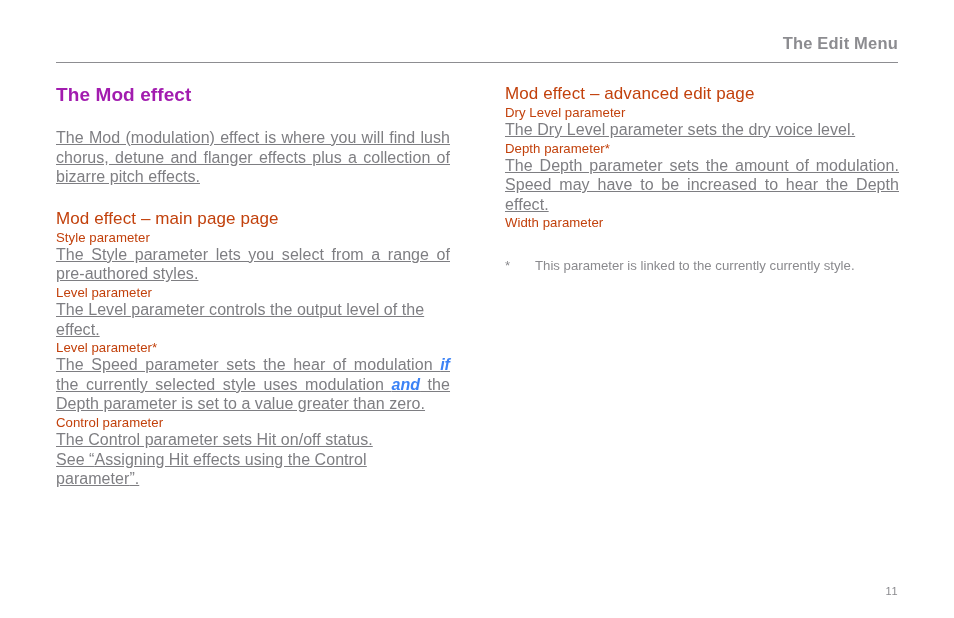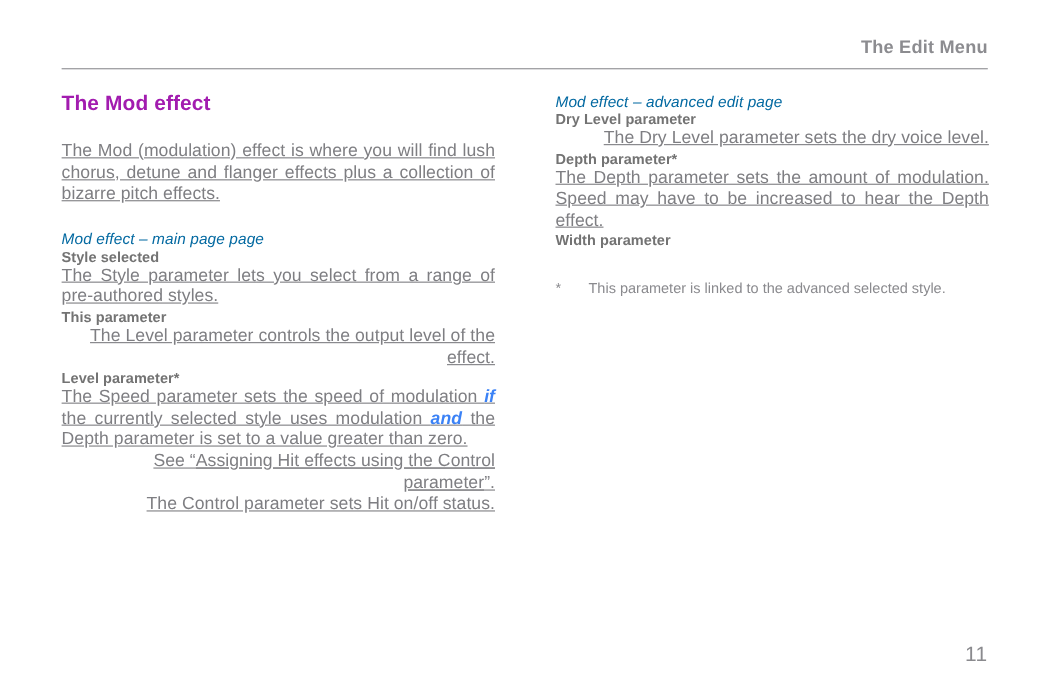--- a/index.html
+++ b/index.html
@@ -63,48 +63,47 @@
   
   .doc-title {
     font-size: 19px;
     font-weight: bold;
     color: #a21caf;
     margin: 0 0 22px 0;
     letter-spacing: 0.1px;
   }
 
   .section-heading {
-    font-size: 14px;
+    font-size: 17px;
     font-weight: normal;
-    color: #0369a1;
+    color: #c2410c;
     margin: 22px 0 1px 0;
     letter-spacing: 0.1px;
-    font-style: italic;
   }
   .section-heading.first { margin-top: 0; }
 
   .param-heading {
     font-size: 13.2px;
-    font-weight: bold;
-    color: #737373;
+    font-weight: normal;
+    color: #c2410c;
     margin: 1px 0 0 0;
     letter-spacing: 0.05px;
   }
 
   .body-text {
     font-size: 16px;
     font-weight: normal;
     color: #7e7e82;
     line-height: 19.6px;
     margin: 0;
     text-align: justify;
     letter-spacing: 0.05px;
     text-decoration: underline;
   }
-  .body-text.no-justify { text-align: right; }
+  .body-text.no-justify { text-align: left; }
 
   .intro {
     margin-bottom: 0;
   }
 
   .body-text em.emph {
     font-style: italic;
     font-weight: bold;
     color: #3b82f6;
   }
@@ -133,21 +132,21 @@
     padding-left: 30px;
   }
 
   
   .page-number {
     position: absolute;
     left: 56px;
     top: 585px;
     width: 842px;
     text-align: right;
-    font-size: 19px;
+    font-size: 11px;
     color: #8a8a8e;
     letter-spacing: 0.5px;
   }
 </style>
 </head>
 <body>
 
 <div class="page">
 
   <div class="running-header">The Edit Menu</div>
@@ -157,49 +156,50 @@
   <div class="columns">
 
     <div class="col col-left">
 
       <h1 class="doc-title">The Mod effect</h1>
 
       <p class="body-text intro">The Mod (modulation) effect is where you will find lush chorus, detune and flanger effects plus a collection of bizarre pitch effects.</p>
 
       <h2 class="section-heading">Mod effect – main page page</h2>
 
-      <h3 class="param-heading">Style selected</h3>
+      <h3 class="param-heading">Style parameter</h3>
       <p class="body-text">The Style parameter lets you select from a range of pre-authored styles.</p>
 
-      <h3 class="param-heading">This parameter</h3>
+      <h3 class="param-heading">Level parameter</h3>
       <p class="body-text no-justify">The Level parameter controls the output level of the effect.</p>
 
       <h3 class="param-heading">Level parameter*</h3>
-      <p class="body-text"><span>The Speed parameter sets the speed of modulation </span><em class="emph">if</em><span> the currently selected style uses modulation </span><em class="emph">and</em><span> the Depth parameter is set to a value greater than zero.</span></p>
-
+      <p class="body-text"><span>The Speed parameter sets the hear of modulation </span><em class="emph">if</em><span> the currently selected style uses modulation </span><em class="emph">and</em><span> the Depth parameter is set to a value greater than zero.</span></p>
+
+      <h3 class="param-heading">Control parameter</h3>
+      <p class="body-text no-justify">The Control parameter sets Hit on/off status.</p>
       <p class="body-text no-justify"><span>See “</span><a class="xref">Assigning Hit effects using the Control parameter</a><span>”.</span></p>
-      <p class="body-text no-justify">The Control parameter sets Hit on/off status.</p>
 
     </div>
 
     <div class="col col-right">
 
       <h2 class="section-heading first">Mod effect – advanced edit page</h2>
 
       <h3 class="param-heading">Dry Level parameter</h3>
       <p class="body-text no-justify">The Dry Level parameter sets the dry voice level.</p>
 
       <h3 class="param-heading">Depth parameter*</h3>
       <p class="body-text">The Depth parameter sets the amount of modulation. Speed may have to be increased to hear the Depth effect.</p>
 
       <h3 class="param-heading">Width parameter</h3>
 
       <div class="footnote">
         <span class="fn-mark">*</span>
-        <span class="fn-text">This parameter is linked to the advanced selected style.</span>
+        <span class="fn-text">This parameter is linked to the currently currently style.</span>
       </div>
 
     </div>
 
   </div>
 
   <div class="page-number">11</div>
 
 </div>
 

